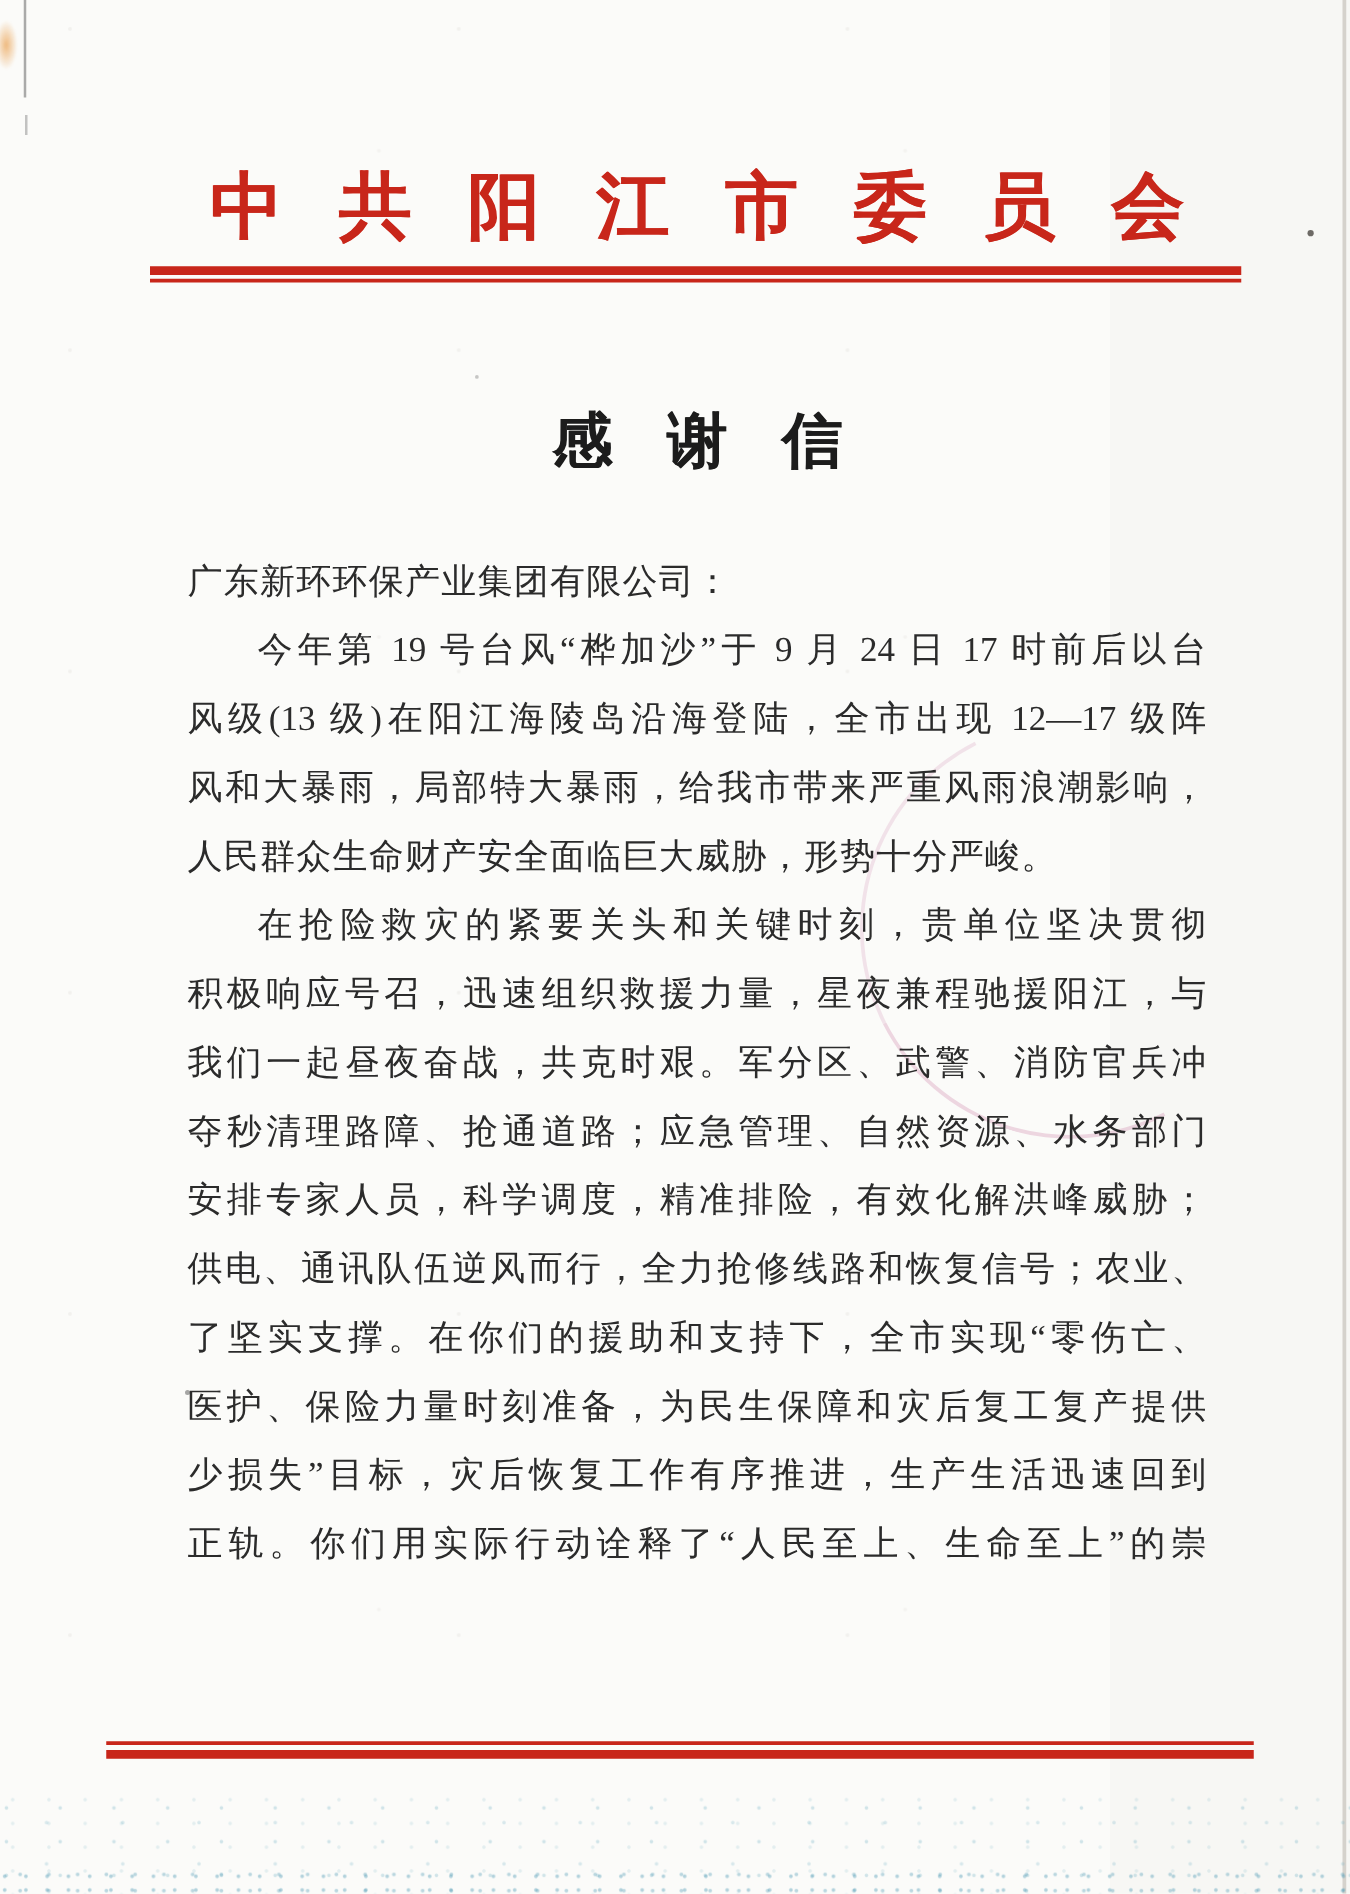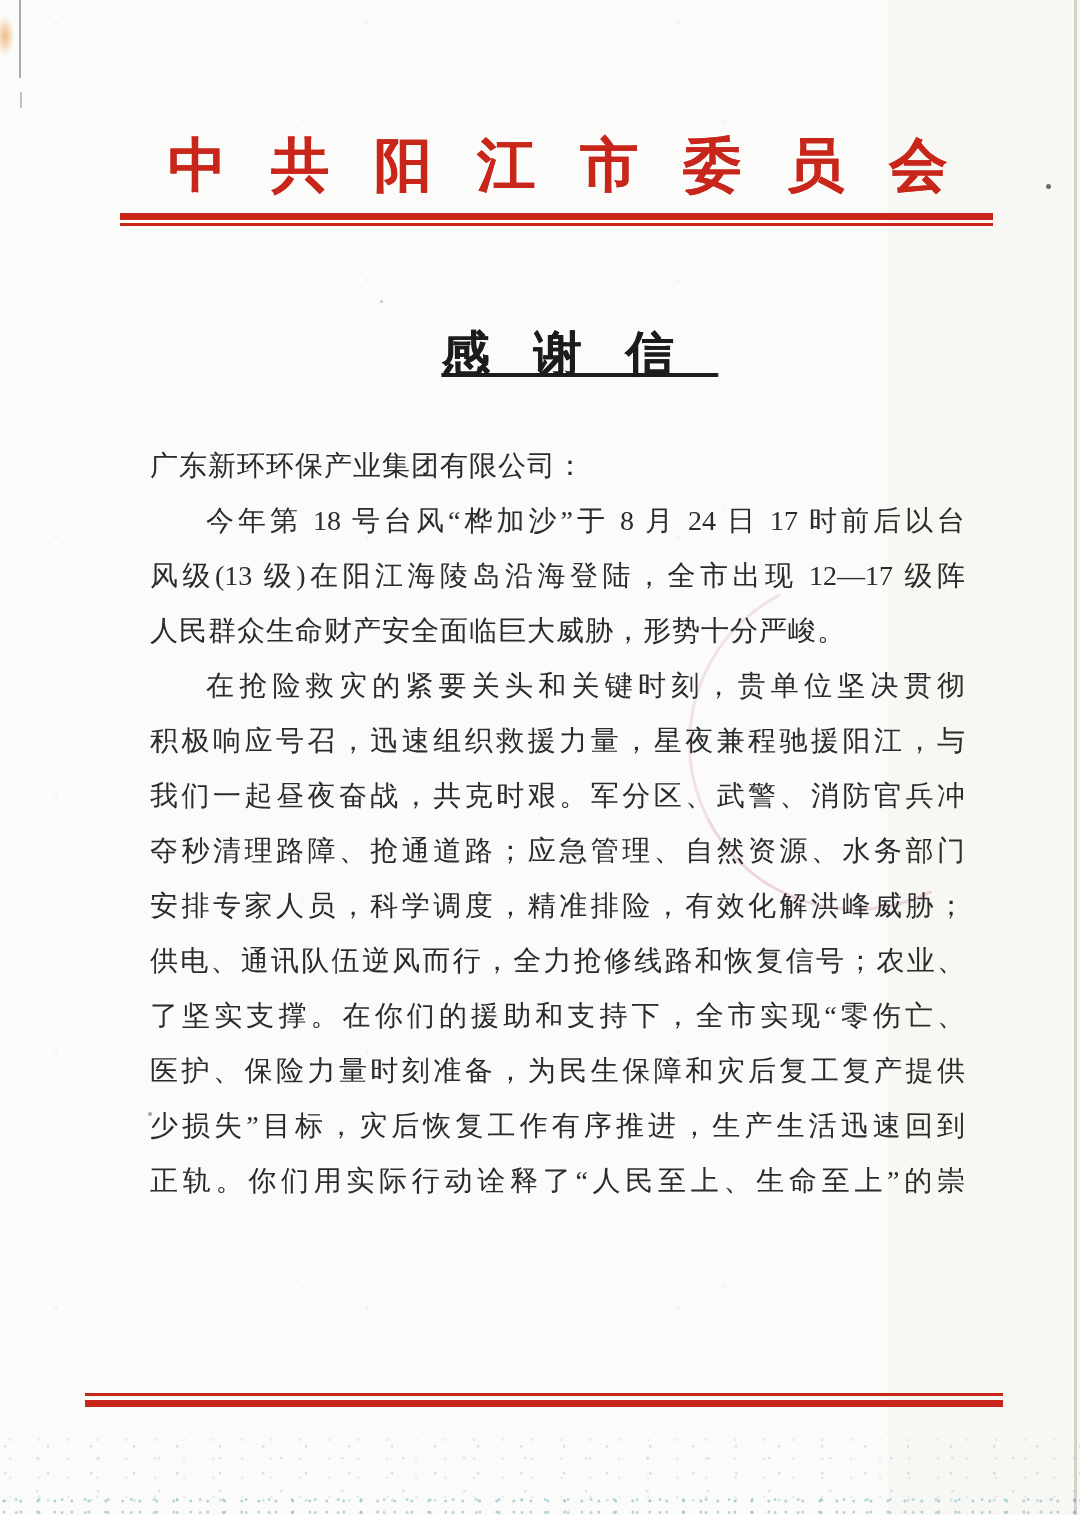--- a/index.html
+++ b/index.html
@@ -63,21 +63,20 @@
   .rule-bottom{left:85px;top:1393px;width:918px;}
   .rule-bottom .thin{height:3px;background:var(--accent,#c8261a);}
   .rule-bottom .gap{height:4px;}
   .rule-bottom .thick{height:7px;background:var(--accent,#c8261a);}
   
   .doc-title{
     position:absolute;left:150px;top:322px;width:815px;height:64px;
     text-align:center;font-size:48px;font-weight:bold;color:#1c1c1c;
     letter-spacing:44px;text-indent:44px;line-height:64px;
     text-shadow:0.6px 0 0 #1c1c1c;
-    text-decoration:underline;
   }
   
   .body-text{
     position:absolute;left:150px;top:438px;width:815px;
     font-size:28px;color:#2b2b2b;
   }
   .line{height:55px;line-height:55px;white-space:nowrap;letter-spacing:1px;}
   .line.fill{white-space:normal;text-align:justify;text-align-last:justify;letter-spacing:0;}
   .line.indent{text-indent:2em;}
 </style>
@@ -101,22 +100,23 @@
   <div class="rule rule-top">
     <div class="bar thick"></div>
     <div class="bar gap"></div>
     <div class="bar thin"></div>
   </div>
 
   <div class="doc-title">感谢信</div>
 
   <div class="body-text">
       <div class="line">广东新环环保产业集团有限公司：</div>
-      <div class="line indent fill">今年第 18 号台风“桦加沙”于 8 月 24 日 17 时前后以台</div>
+      <div class="line indent fill">今年第 19 号台风“桦加沙”于 9 月 24 日 17 时前后以台</div>
       <div class="line fill">风级(13 级)在阳江海陵岛沿海登陆，全市出现 12—17 级阵</div>
+      <div class="line fill">风和大暴雨，局部特大暴雨，给我市带来严重风雨浪潮影响，</div>
       <div class="line">人民群众生命财产安全面临巨大威胁，形势十分严峻。</div>
       <div class="line indent fill">在抢险救灾的紧要关头和关键时刻，贵单位坚决贯彻</div>
       <div class="line fill">积极响应号召，迅速组织救援力量，星夜兼程驰援阳江，与</div>
       <div class="line fill">我们一起昼夜奋战，共克时艰。军分区、武警、消防官兵冲</div>
       <div class="line fill">夺秒清理路障、抢通道路；应急管理、自然资源、水务部门</div>
       <div class="line fill">安排专家人员，科学调度，精准排险，有效化解洪峰威胁；</div>
       <div class="line fill">供电、通讯队伍逆风而行，全力抢修线路和恢复信号；农业、</div>
       <div class="line fill">了坚实支撑。在你们的援助和支持下，全市实现“零伤亡、</div>
       <div class="line fill">医护、保险力量时刻准备，为民生保障和灾后复工复产提供</div>
       <div class="line fill">少损失”目标，灾后恢复工作有序推进，生产生活迅速回到</div>

